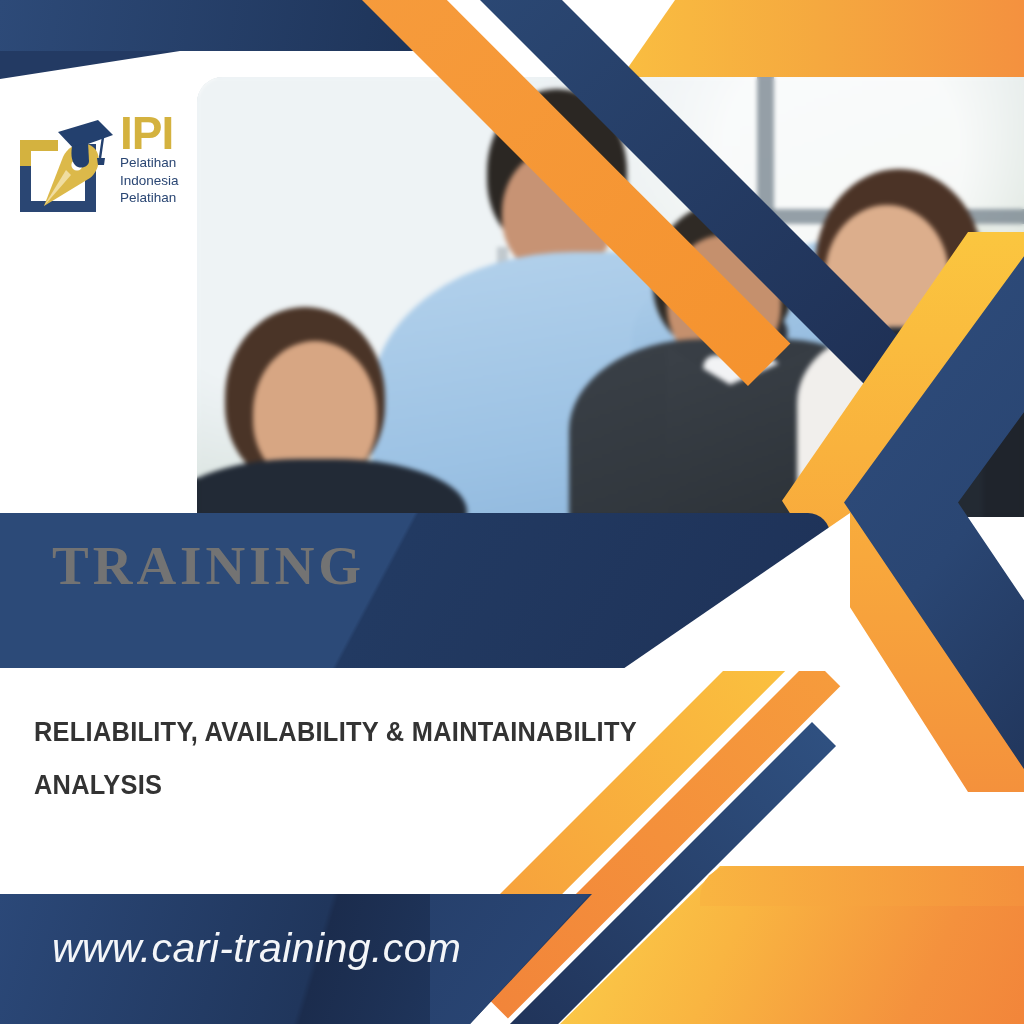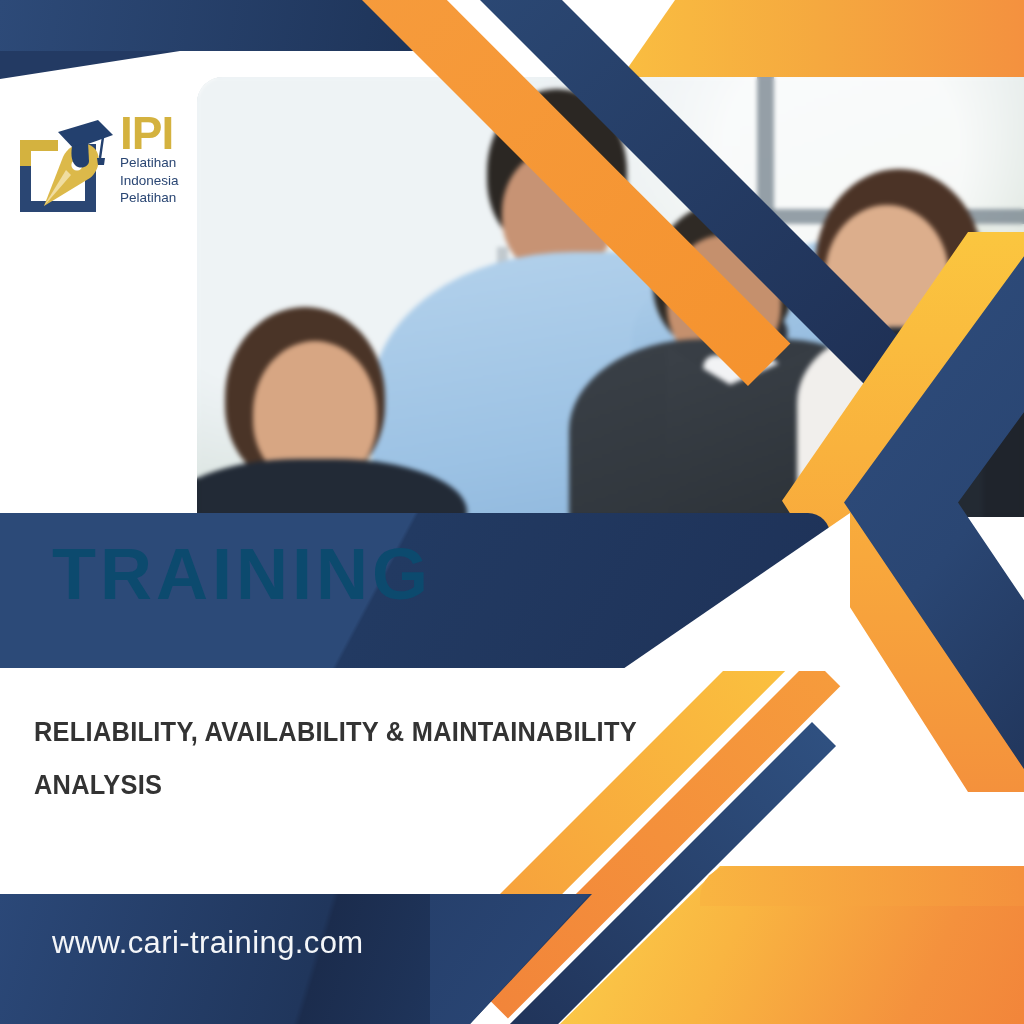--- a/index.html
+++ b/index.html
@@ -101,22 +101,22 @@
     border-top-right-radius:22px;
     border-bottom-right-radius:70px;
   }
   #training-banner-cut{
     left:620px;top:513px;width:230px;height:158px;
     background:#ffffff;
     clip-path:polygon(100% 0,100% 100%,0 100%);
   }
   #training-title{
     left:52px;top:538px;
-    font-size:72px;font-weight:bold;letter-spacing:4px;
-    color:#0c4a6e;line-height:1;
+    font-size:55px;font-weight:bold;letter-spacing:4px;
+    color:#737373;line-height:1;font-family:Liberation Serif, serif;
   }
 
   
   #subtitle{
     left:34px;top:706px;width:760px;
     font-size:27px;font-weight:bold;letter-spacing:.3px;
     line-height:1.95;
     color:#333333;
     transform:scaleX(.94);transform-origin:left center;
   }
@@ -140,22 +140,23 @@
     clip-path:polygon(160px 0,464px 0,464px 158px,0 158px);
     border-top-left-radius:0;
   }
   #bottom-orange-round{
     left:700px;top:866px;width:324px;height:40px;
     background:linear-gradient(90deg,#f9b541 0%,#f4913d 100%);
     border-top-left-radius:32px;
   }
   #url-text{
     left:52px;top:925px;
-    font-size:31px;font-weight:300;letter-spacing:.4px;
+    font-size:41px;font-weight:300;letter-spacing:.4px;
     color:#f4f6f9;
+    font-style:italic;
   }
 
   
   #logo{left:14px;top:76px;width:190px;height:114px;margin-top:36px;}
   #logo-mark{position:absolute;left:0;top:6px;width:100px;height:100px;}
   #logo-text{position:absolute;left:106px;top:0px;width:90px;}
   #logo-ipi{
     font-size:46px;font-weight:bold;color:#d4b23f;
     line-height:.92;letter-spacing:-1px;
   }

